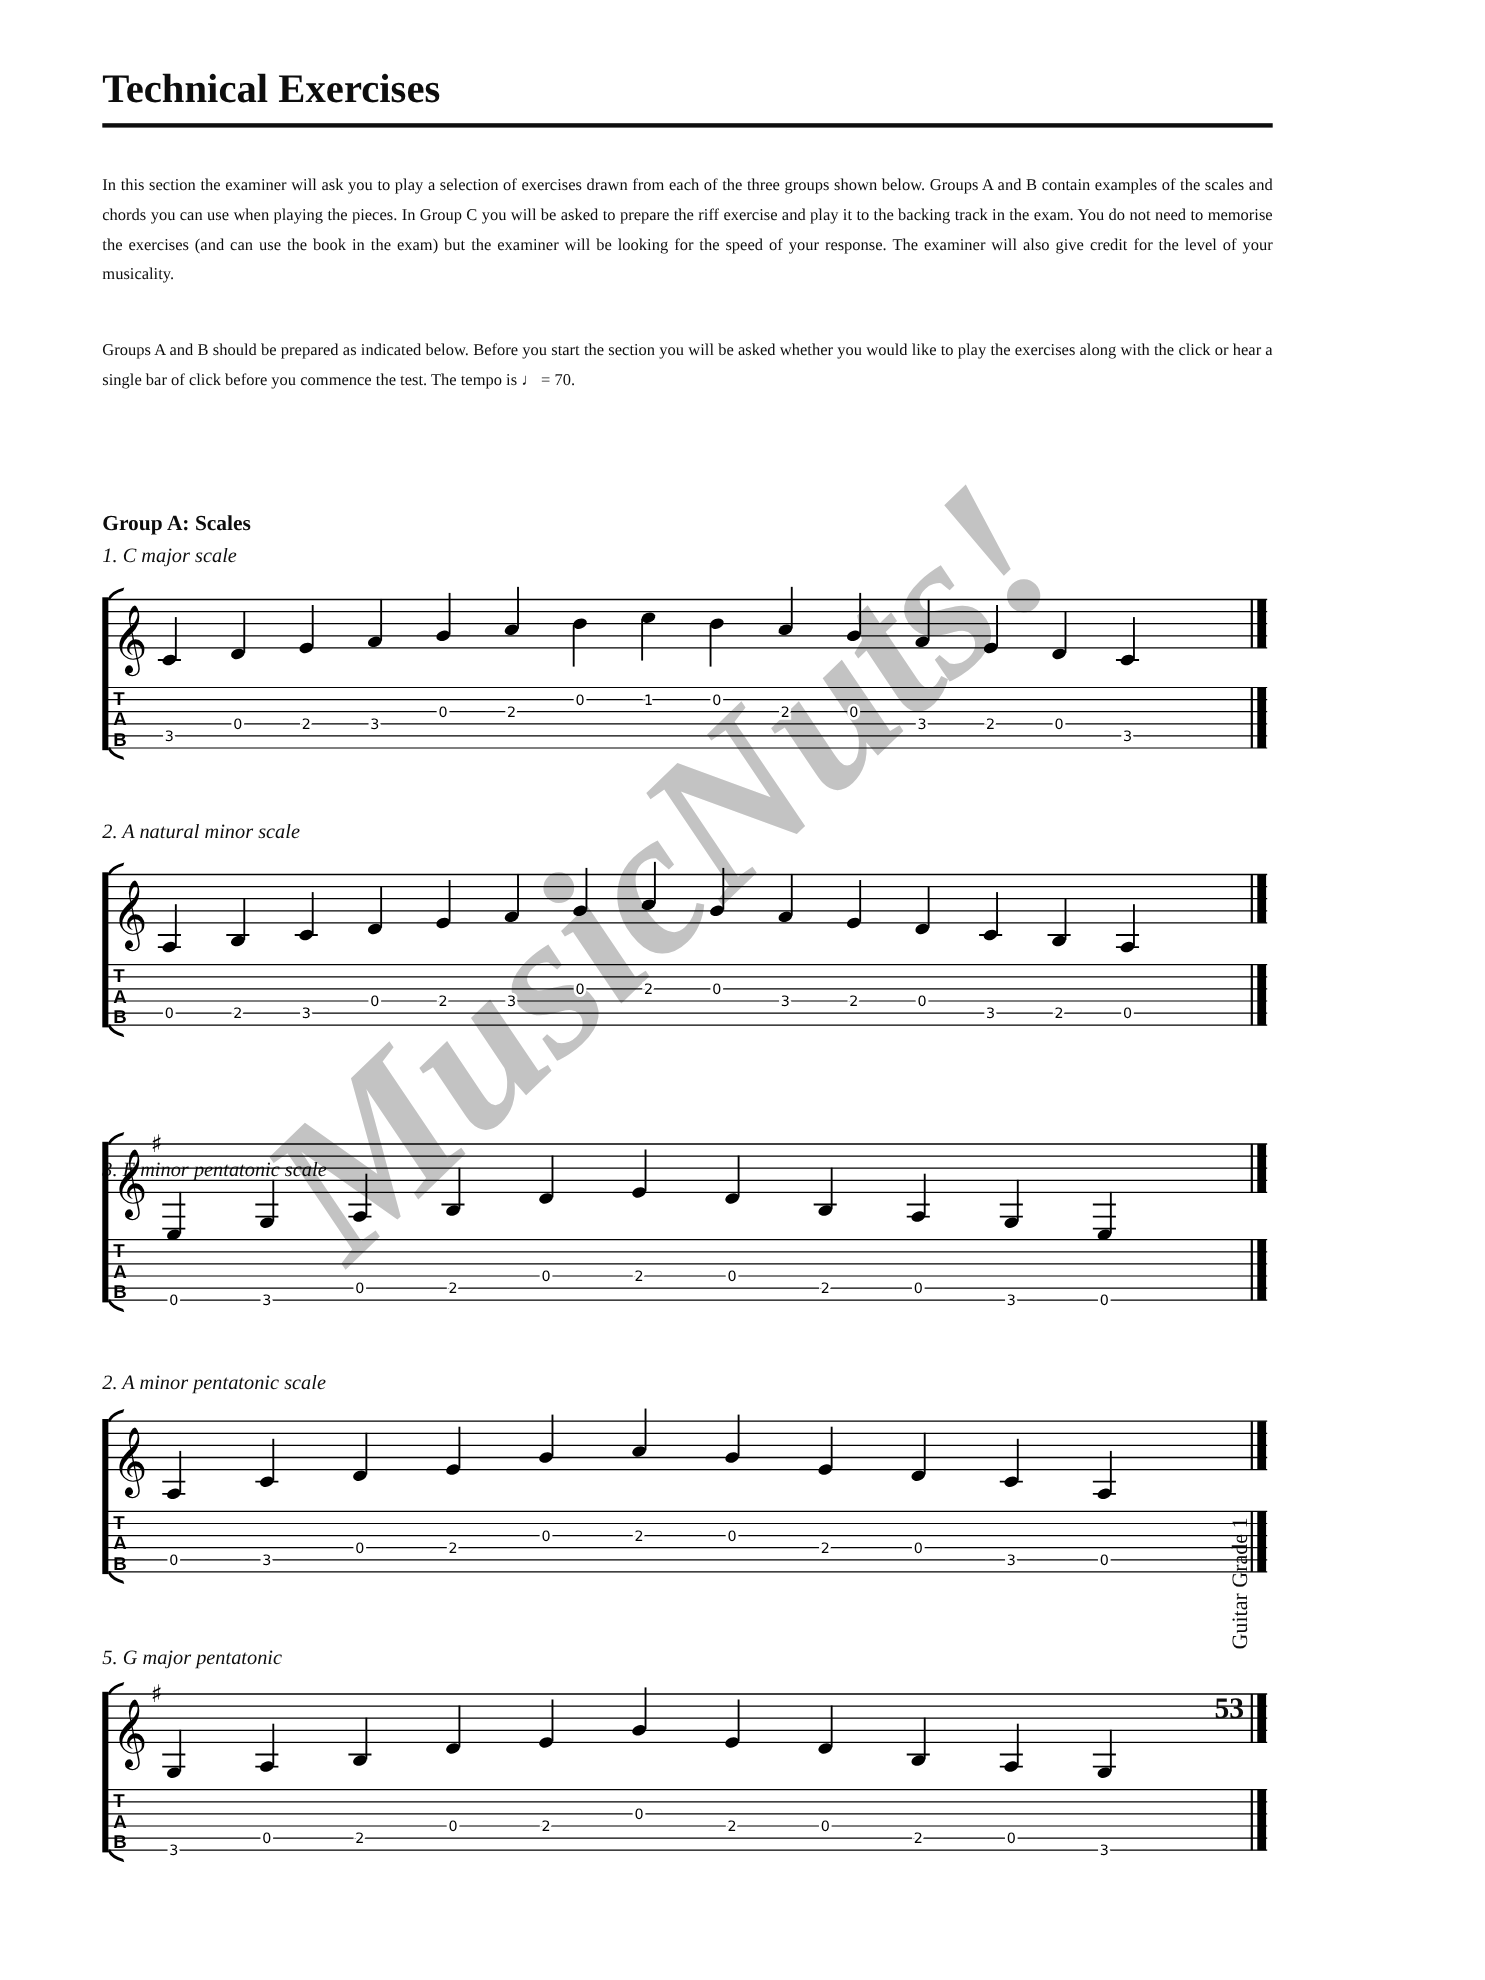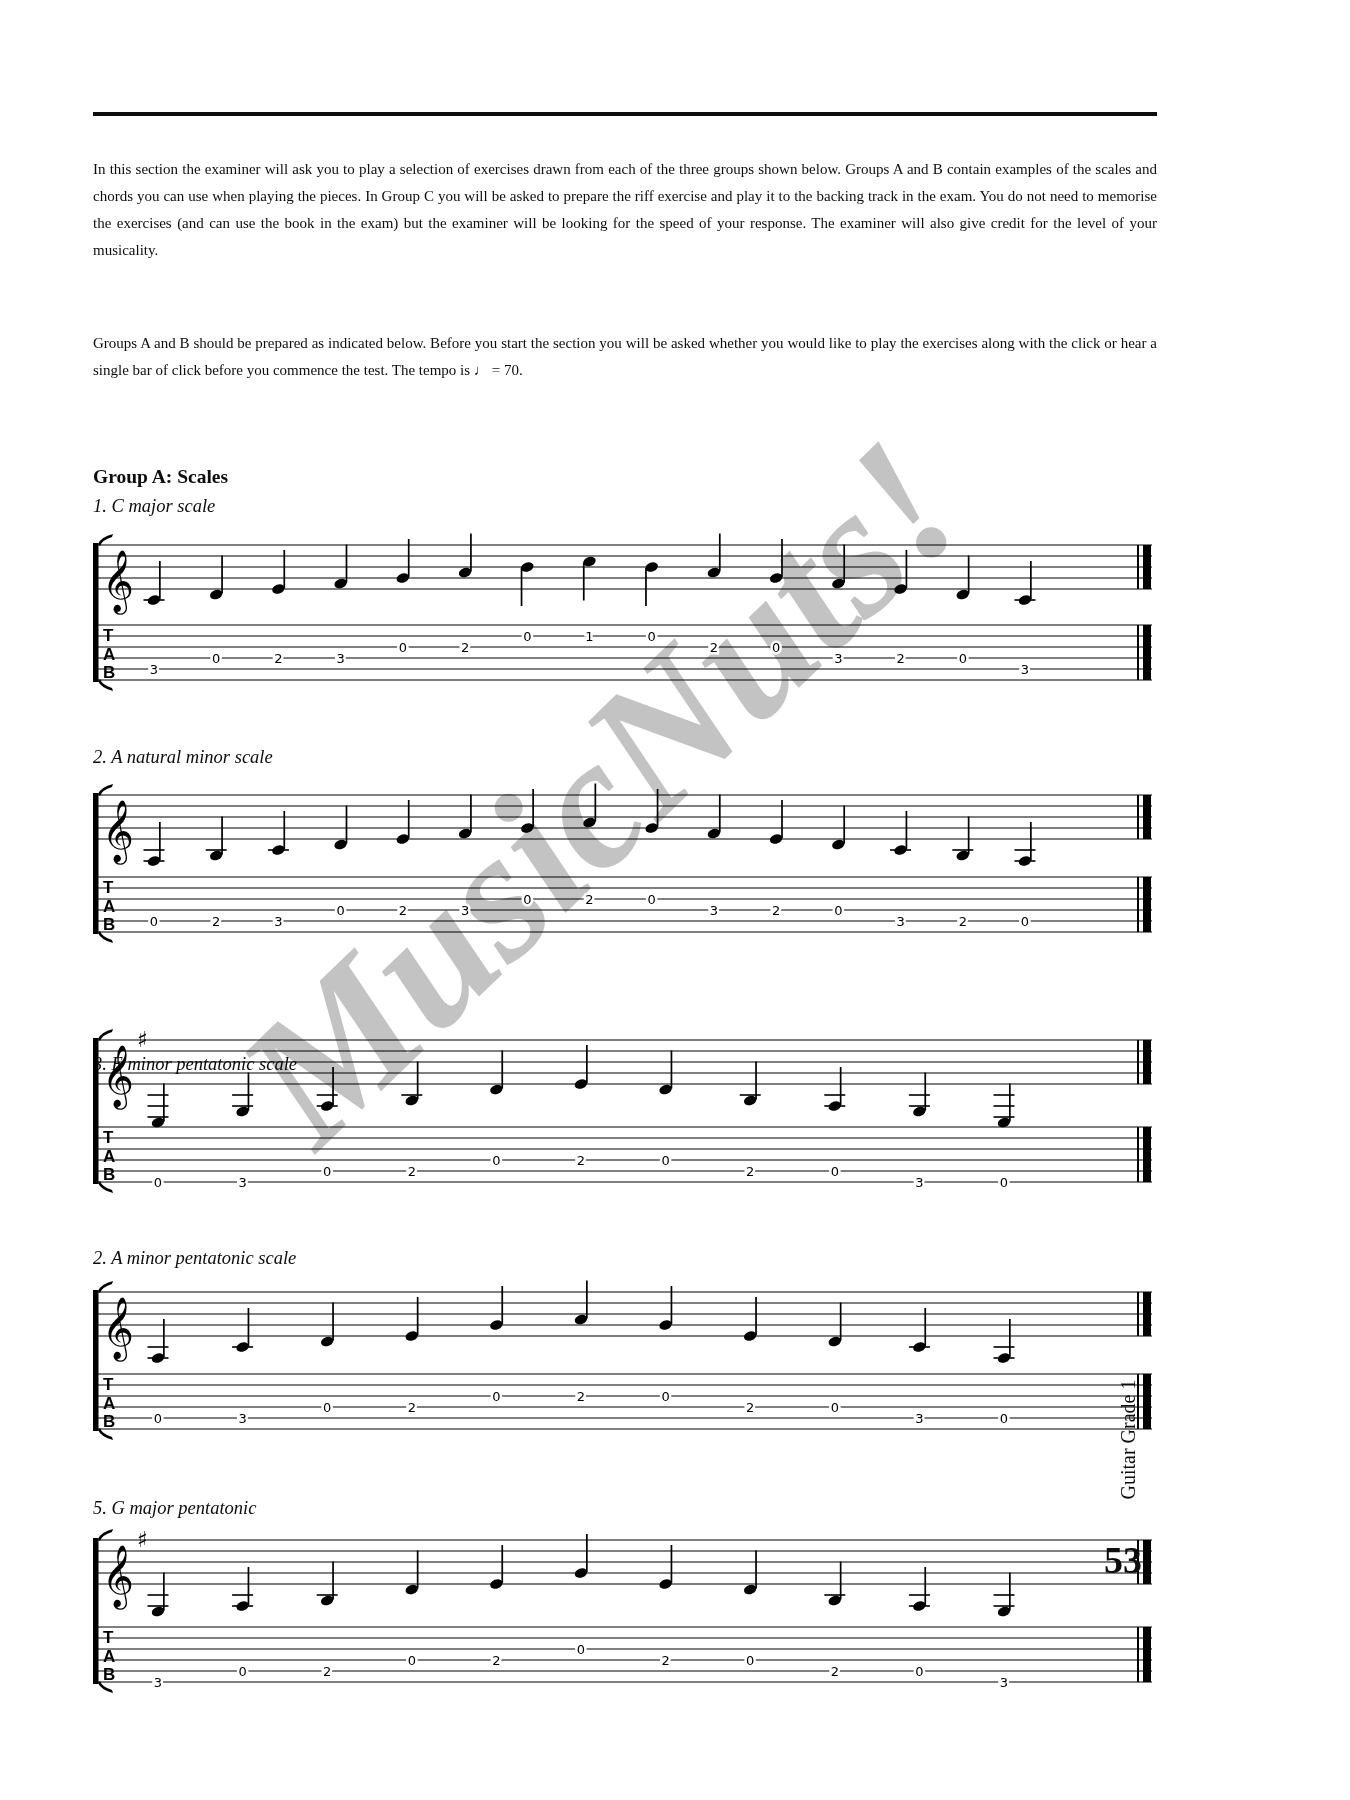--- a/index.html
+++ b/index.html
@@ -3,38 +3,39 @@
 <meta charset="utf-8">
 <style>
   html,body{margin:0;padding:0;background:#e8e8e8;}
   #page{position:relative;width:1350px;height:1800px;background:#ffffff;overflow:hidden;
         font-family:"Liberation Serif", serif;color:#0d0d0d;}
   .abs{position:absolute;}
   #title{left:93px;top:60px;font-size:37px;font-weight:bold;letter-spacing:0px;z-index:2;}
   #rule{left:93px;top:112px;width:1064px;height:4px;background:#0d0d0d;z-index:2;}
   .para{left:93px;width:1064px;font-size:15px;line-height:27px;text-align:justify;z-index:2;}
   #para1{top:156px;}
-  #para2{top:306px;margin-top:24px;}
+  #para2{top:306px;}
   #group-heading{left:93px;top:466px;font-size:19.5px;font-weight:bold;z-index:2;text-align:right;}
   .ex-label{position:absolute;left:93px;font-size:18.5px;z-index:2;font-style:italic;}
   .sysvg{position:absolute;left:90px;z-index:2;}
   #watermark{left:40px;top:685px;width:1120px;text-align:center;
              font-size:186px;font-weight:bold;font-style:italic;color:#c3c3c3;
              transform:rotate(-44deg);white-space:nowrap;z-index:1;pointer-events:none;}
   #sidebar-text{left:1028px;top:1428px;width:200px;text-align:center;font-size:20px;
                 transform:rotate(-90deg);z-index:2;}
-  #page-number{left:1104px;top:1538px;font-size:38px;font-weight:bold;z-index:2;}
+  #page-number{left:1104px;top:1538px;font-size:27px;font-weight:bold;z-index:2;}
 </style>
 </head>
 <body>
 
 <div id="page">
 
   <div id="watermark" class="abs">MusicNuts!</div>
 
+  <div id="title" class="abs">Technical Exercises</div>
   <div id="rule" class="abs"></div>
 
   <div id="para1" class="abs para">In this section the examiner will ask you to play a selection of exercises drawn from each of the three groups shown below. Groups A and B contain examples of the scales and chords you can use when playing the pieces. In Group C you will be asked to prepare the riff exercise and play it to the backing track in the exam. You do not need to memorise the exercises (and can use the book in the exam) but the examiner will be looking for the speed of your response. The examiner will also give credit for the level of your musicality.</div>
   <div id="para2" class="abs para">Groups A and B should be prepared as indicated below. Before you start the section you will be asked whether you would like to play the exercises along with the click or hear a single bar of click before you commence the test. The tempo is ♩ = 70.</div>
 
   <div id="group-heading" class="abs">Group A: Scales</div>
 
   <div class="ex-label" style="top:496px">1. C major scale</div>
   <div class="ex-label" style="top:747px">2. A natural minor scale</div>
   <div class="ex-label" style="top:1054px">3. E minor pentatonic scale</div>

